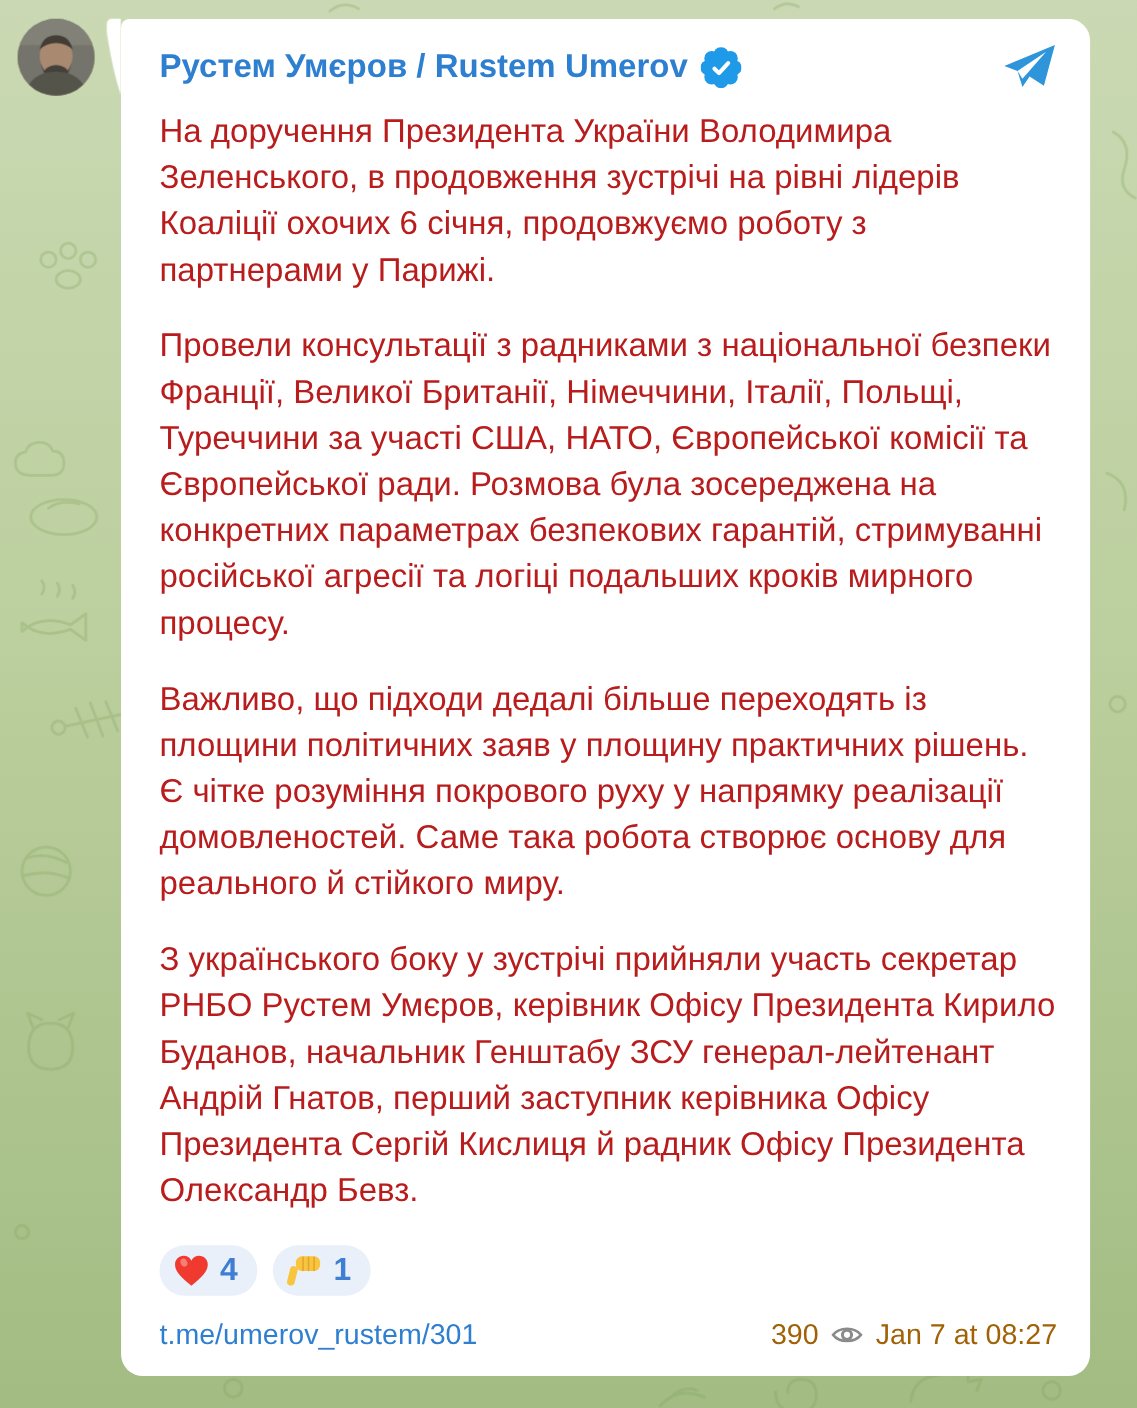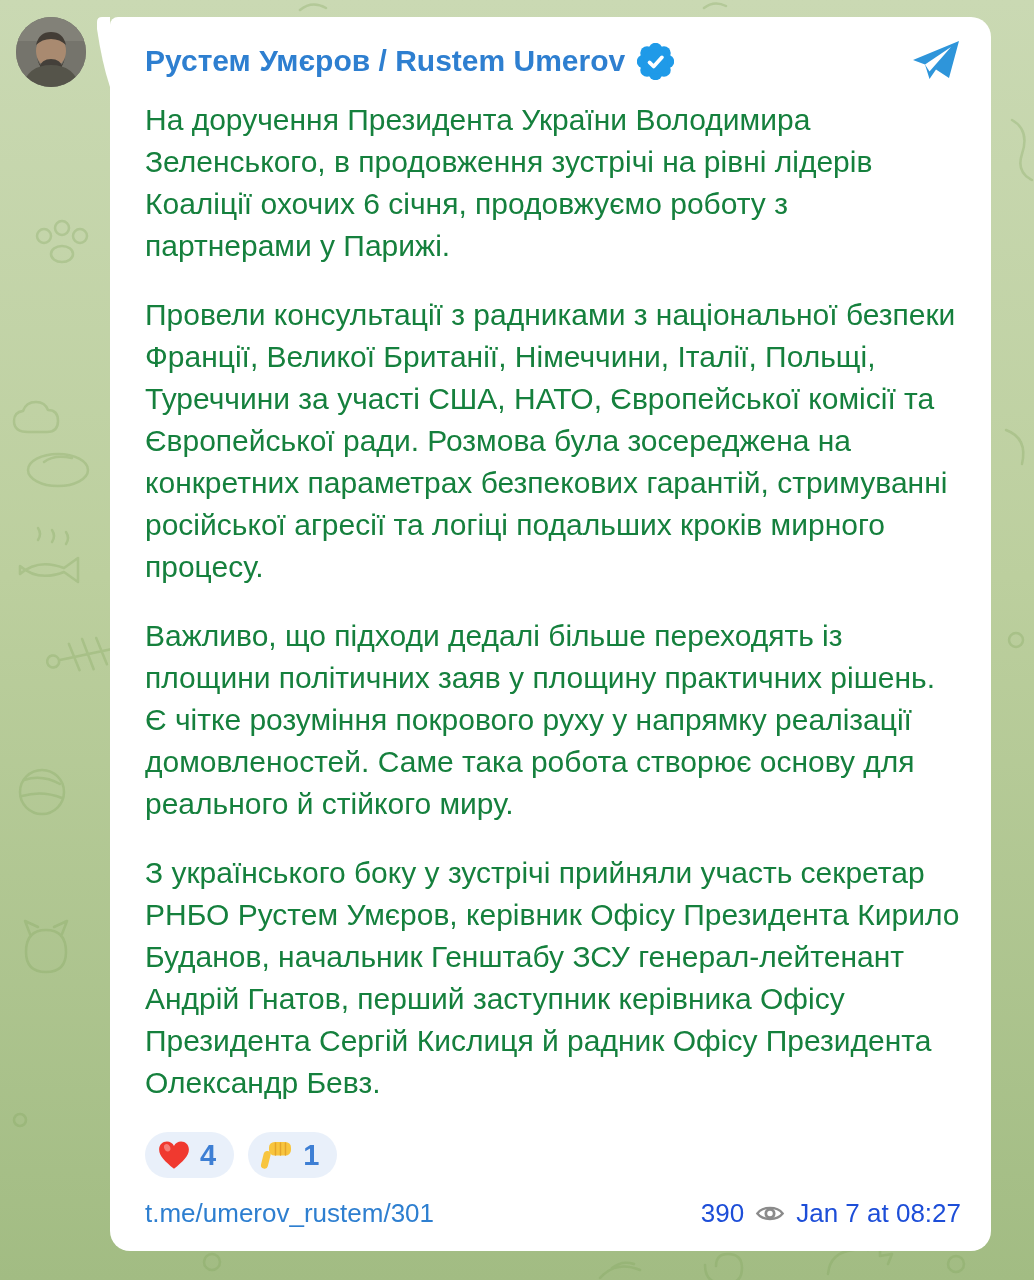--- a/index.html
+++ b/index.html
@@ -24,36 +24,36 @@
   }
   .tail { position:absolute; left:-13px; top:0; }
 
   .header { display:flex; align-items:center; margin-bottom:16px; }
   .channel-name { color:#2e7fd0; font-weight:bold; font-size:30px; line-height:42px; white-space:nowrap; cursor:pointer; }
   .badge { width:37px; height:37px; margin-left:12px; flex:0 0 auto; }
   .badge svg { display:block; }
   .plane { margin-left:auto; width:50px; height:44px; flex:0 0 auto; cursor:pointer; }
   .plane svg { display:block; }
 
-  .body p { margin:0 0 27px 0; font-size:30px; line-height:42px; color:#15803d; }
+  .body p { margin:0 0 27px 0; font-size:30px; line-height:42px; color:#b91c1c; }
   .body p:last-child { margin-bottom:28px; }
 
   .reactions { display:flex; gap:14px; margin:0 0 17px 0; }
   .pill {
     display:flex; align-items:center; gap:9px; height:46px;
     padding:0 18px 0 12px; background:#e9f0fa; border:none; border-radius:23px;
     cursor:pointer; font-family:inherit;
   }
   .pill .emoji { width:34px; height:34px; display:block; }
   .pill .emoji svg { display:block; }
   .pill .count { color:#3e7fd4; font-size:29px; font-weight:bold; }
 
   .footer { display:flex; align-items:center; font-size:26px; line-height:36px; }
   .link { color:#2e7fd0; text-decoration:none; cursor:pointer; }
-  .meta { margin-left:auto; display:flex; align-items:center; gap:11px; color:#1d4ed8; }
+  .meta { margin-left:auto; display:flex; align-items:center; gap:11px; color:#a16207; }
   .eye { width:30px; height:21px; display:block; }
   .eye svg { display:block; }
 </style>
 </head>
 <body>
 
 <div class="page">
 
   <svg class="doodles" width="1034" height="1280" viewBox="0 0 1034 1280">
     <g fill="none" stroke="#7fa35b" stroke-width="2.5" opacity="0.30" stroke-linecap="round" stroke-linejoin="round">

